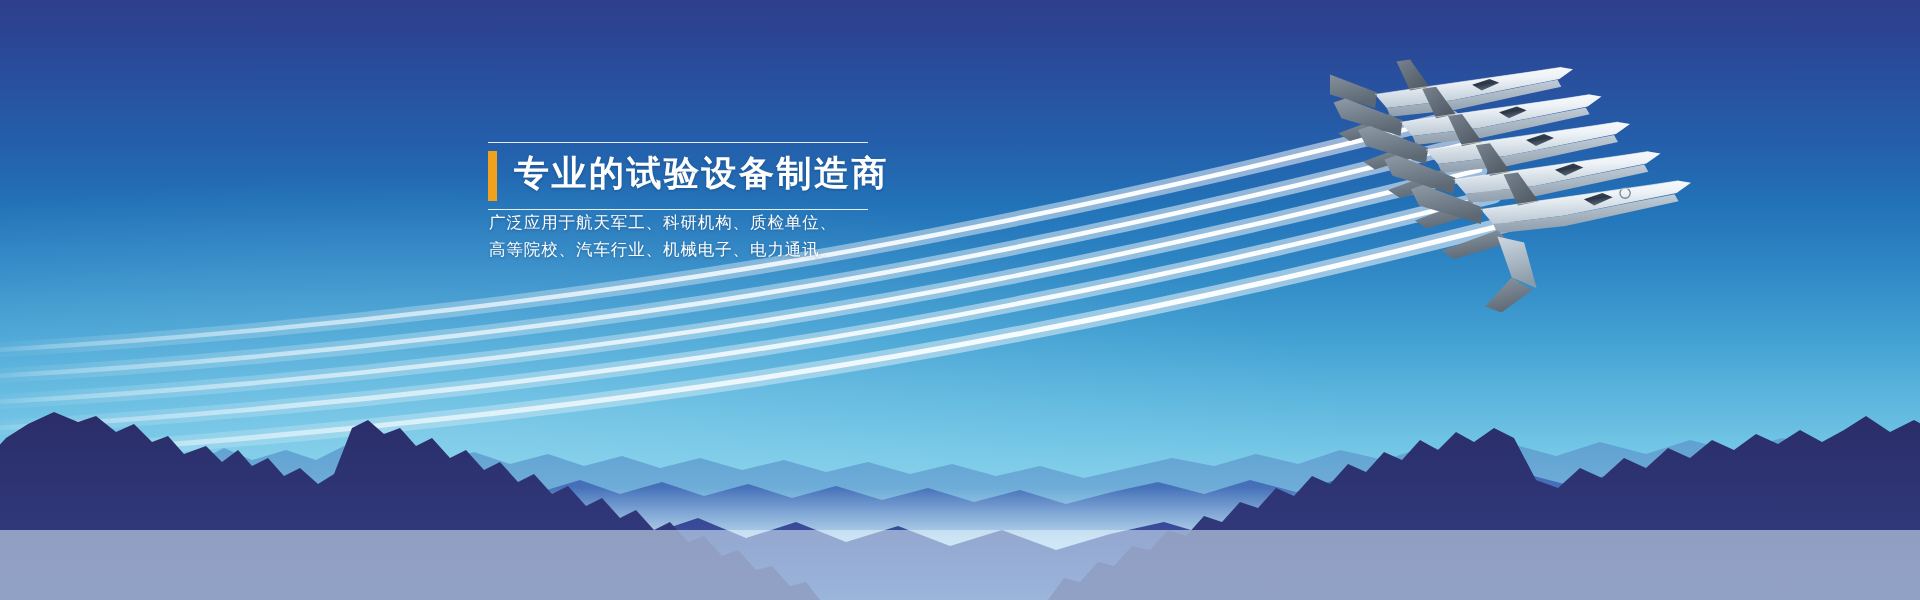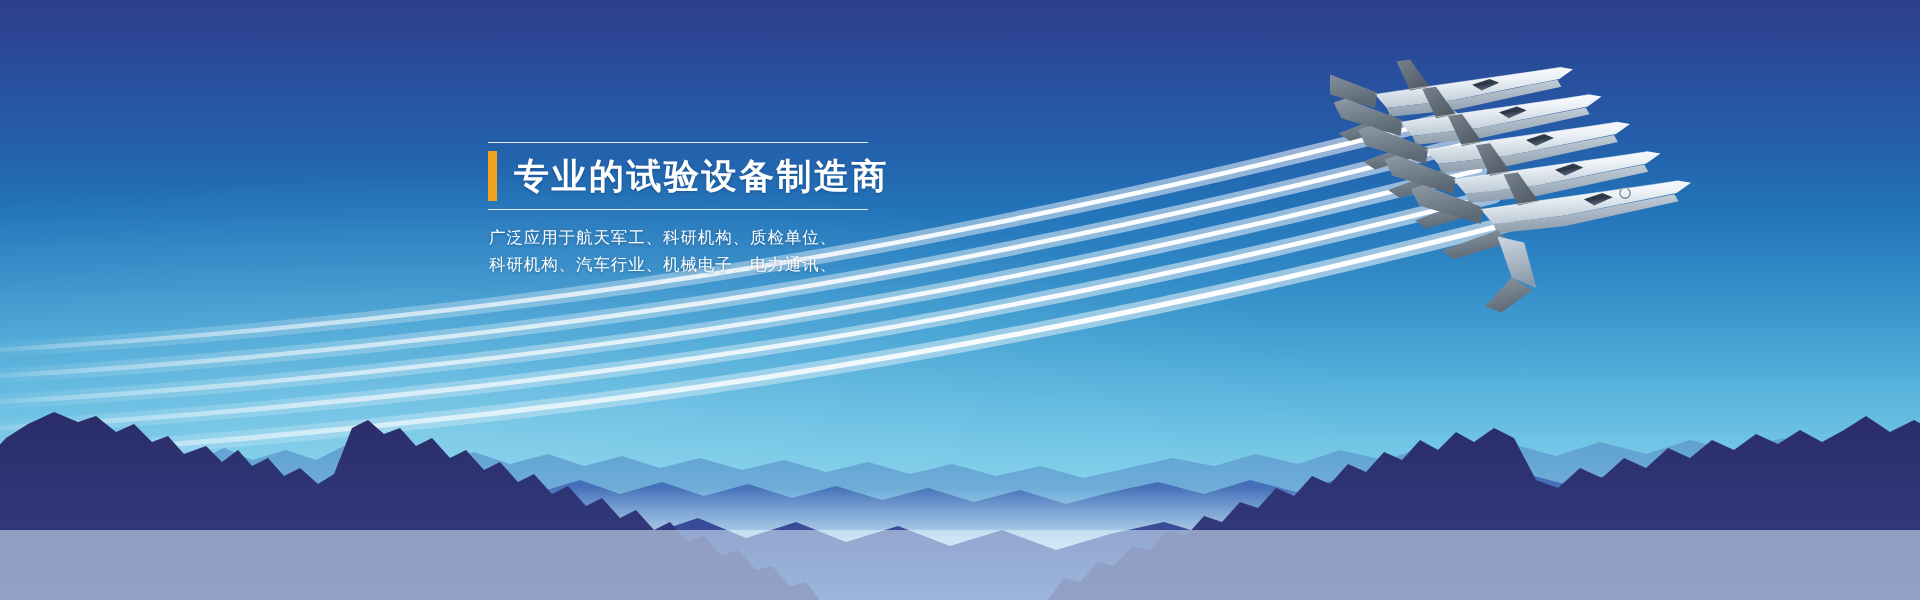--- a/index.html
+++ b/index.html
@@ -5,21 +5,21 @@
   html, body {
     margin: 0;
     padding: 0;
     background: #000;
   }
   #banner {
     position: relative;
     width: 1920px;
     height: 600px;
     overflow: hidden;
-    font-family: Liberation Serif, serif;
+    font-family: Liberation Mono, monospace;
     user-select: none;
   }
 
   
   .sky {
     position: absolute;
     inset: 0;
     background: linear-gradient(to bottom,
       #2e3f8c 0%,
       #2b4593 6%,
@@ -106,21 +106,20 @@
     font-size: 35px;
     line-height: 1;
     letter-spacing: 2.5px;
     color: #ffffff;
     font-weight: 700;
     white-space: nowrap;
     text-shadow: 0 1px 3px rgba(10,35,80,0.33);
   }
 
   .sublines {
-    margin-top: 14px;
     padding-left: 1px;
   }
   .subline {
     font-size: 16.5px;
     line-height: 27px;
     letter-spacing: 0.9px;
     color: #ffffff;
     white-space: nowrap;
     text-shadow: 0 1px 3px rgba(10,40,85,0.40);
   }
@@ -296,18 +295,18 @@
 
     <div class="headline-row">
       <div class="accent-bar"></div>
       <div class="headline">专业的试验设备制造商</div>
     </div>
 
     <div class="rule bottom"></div>
 
     <div class="sublines">
       <div class="subline">广泛应用于航天军工、科研机构、质检单位、</div>
-      <div class="subline">科研机构、汽车行业、机械电子、电力通讯、</div>
+      <div class="subline">高等院校、汽车行业、机械电子、电力通讯、</div>
     </div>
 
   </div>
 
 </div>
 
 </body></html>

